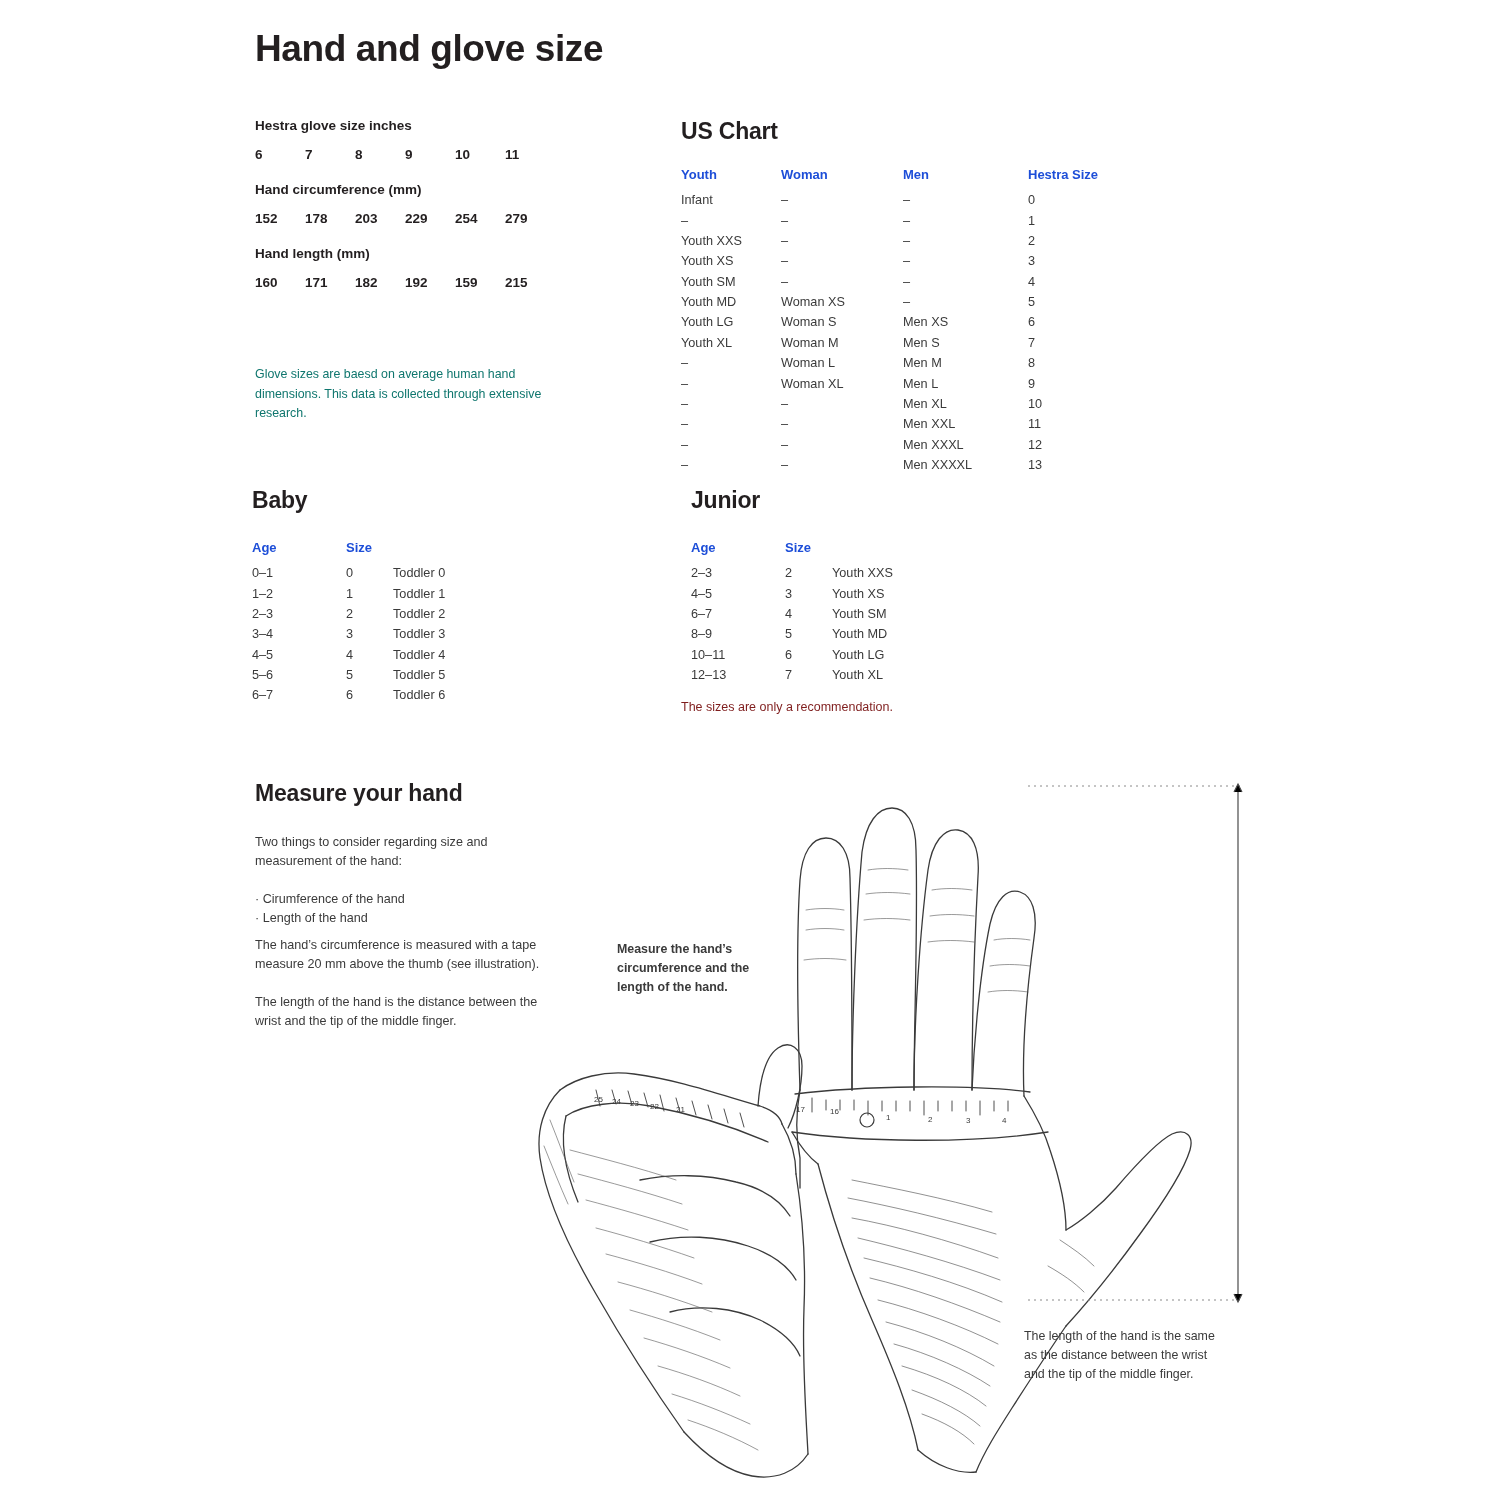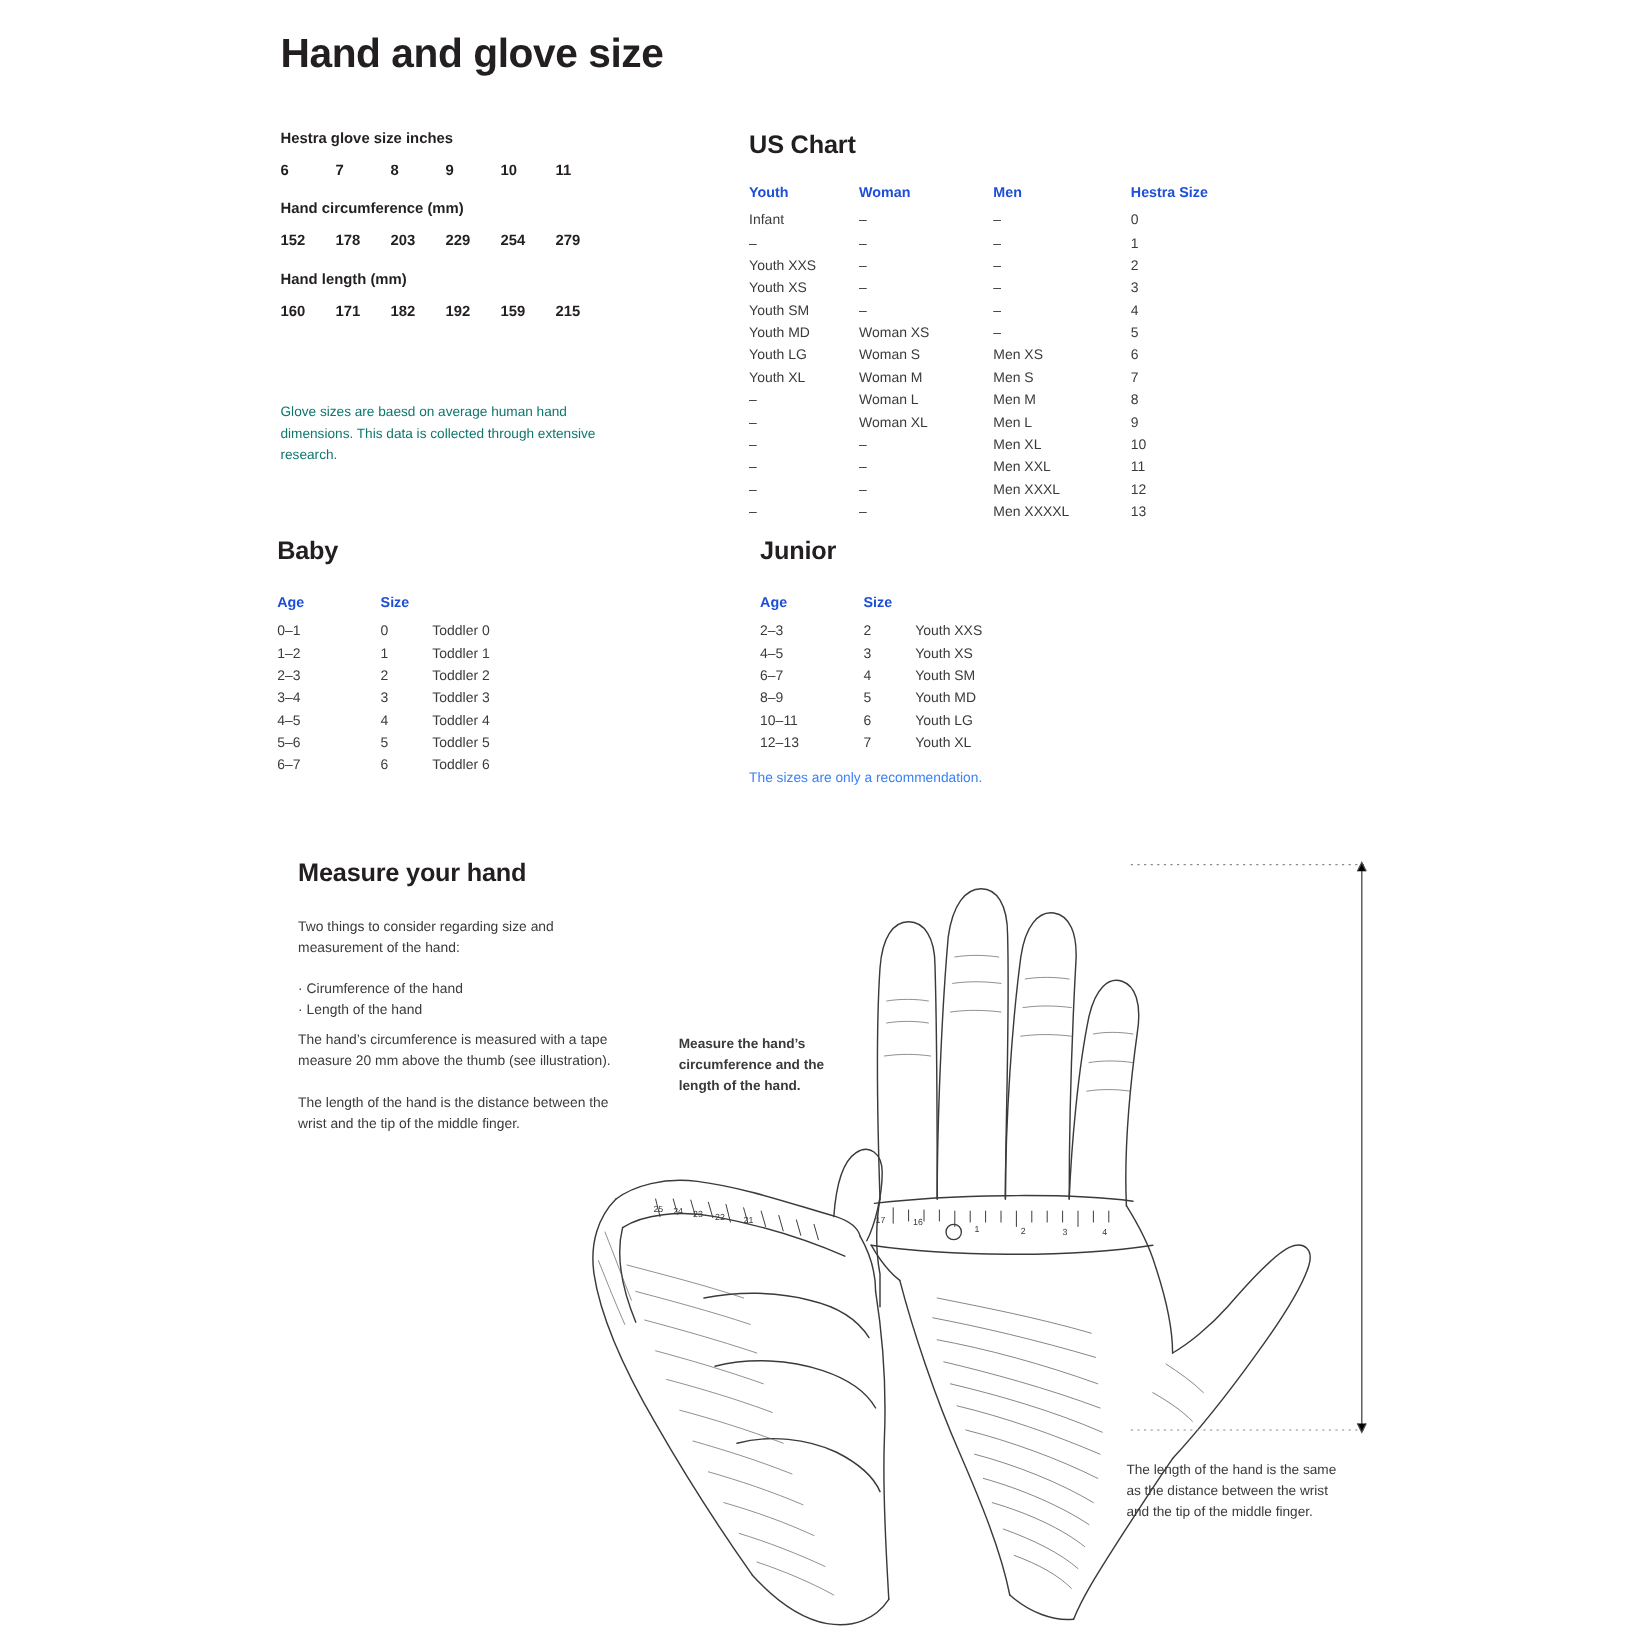--- a/index.html
+++ b/index.html
@@ -132,27 +132,27 @@
     margin-left: 10px;
   }
   #junior col.c1 { width: 94px; }
   #junior col.c2 { width: 47px; }
   #junior col.c3 { width: auto; }
   #junior-note {
     position: absolute;
     left: 681px;
     top: 698px;
     font-size: 12.5px;
-    color: #3b82f6;
+    color: #7f1d1d;
   }
 
   
   #measure {
     position: absolute;
-    left: 271px;
+    left: 255px;
     top: 780px;
     width: 300px;
   }
   #measure .sec-title { display: block; margin-bottom: 26px; }
   #measure p { margin: 0 0 19px 0; }
   #measure ul {
     margin: 0 0 8px 0;
     padding: 0;
     list-style: none;
   }

